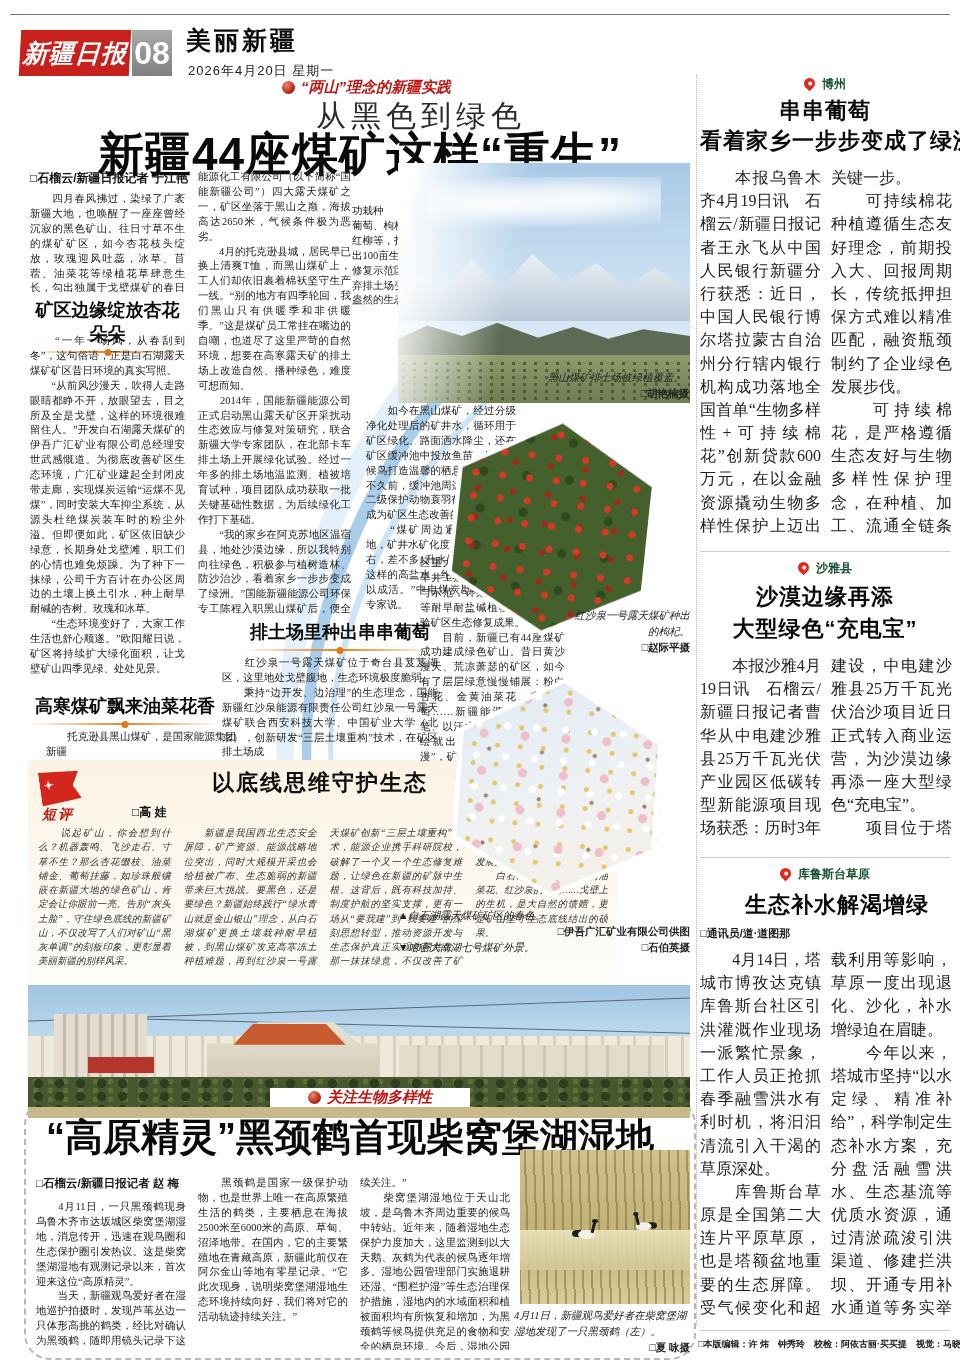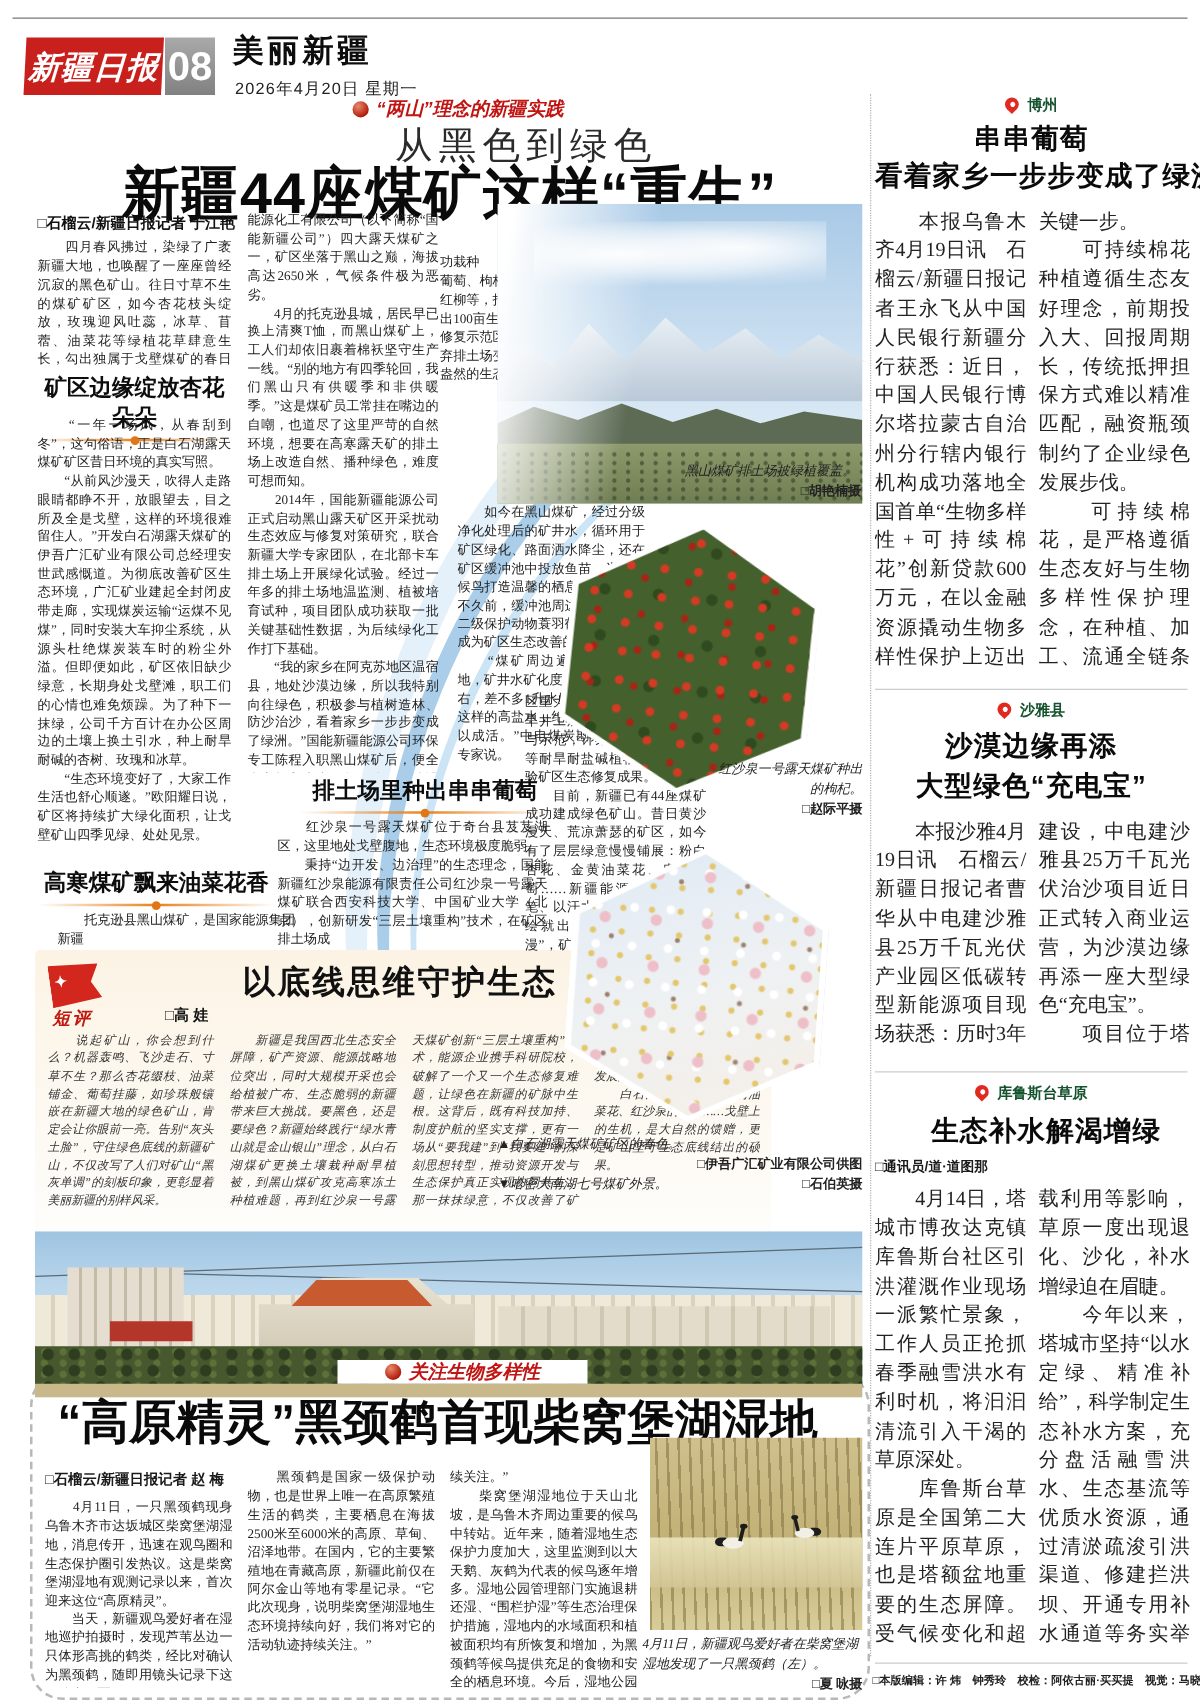--- a/index.html
+++ b/index.html
@@ -98,21 +98,21 @@
   
   #combox{left:28px;top:760px;width:589px;height:226px;
      background:linear-gradient(#fcf3e4,#fdfaf4 70%,#fefdfb);border-radius:4px;}
   #com-badge{left:40px;top:770px;width:52px;height:64px;z-index:1;}
   #com-flag{position:absolute;left:0;top:0;width:40px;height:34px;background:#d3261c;
      clip-path:polygon(0 0,100% 10%,82% 50%,100% 90%,0 100%);transform:rotate(-8deg);}
   #com-flag span{position:absolute;left:4px;top:7px;color:#fff;font-size:12px;font-weight:bold;
      font-family:"Liberation Sans",sans-serif;}
   #com-badge .vt{position:absolute;left:2px;top:36px;color:#c3180f;font-weight:bold;font-size:14px;
      letter-spacing:2px;font-style:italic;}
-  #com-title{left:130px;top:768px;width:380px;text-align:center;font-size:26px;font-weight:900;
+  #com-title{left:130px;top:768px;width:380px;text-align:center;font-size:22px;font-weight:900;
      color:#111;letter-spacing:2px;}
   #com-byline{left:132px;top:804px;font-size:12px;font-weight:bold;color:#111;}
   #com-body{left:38px;top:826px;width:570px;height:152px;column-count:4;column-gap:13px;
      font-size:9.5px;line-height:1.5;font-style:italic;text-align:justify;white-space:pre-line;
      overflow:hidden;color:#333;}
   
   #pano{left:28px;top:985px;width:662px;height:133px;overflow:hidden;z-index:2;}
   #pano .sky{position:absolute;inset:0;background:linear-gradient(#9ec4e2,#d8eaf6 70%);}
   #pano .wire{position:absolute;left:0;top:18%;width:100%;height:1px;background:#5a6a76;transform:rotate(-2deg);}
   #pano .wire2{position:absolute;left:10%;top:30%;width:90%;height:1px;background:#5a6a76;transform:rotate(1.5deg);}

